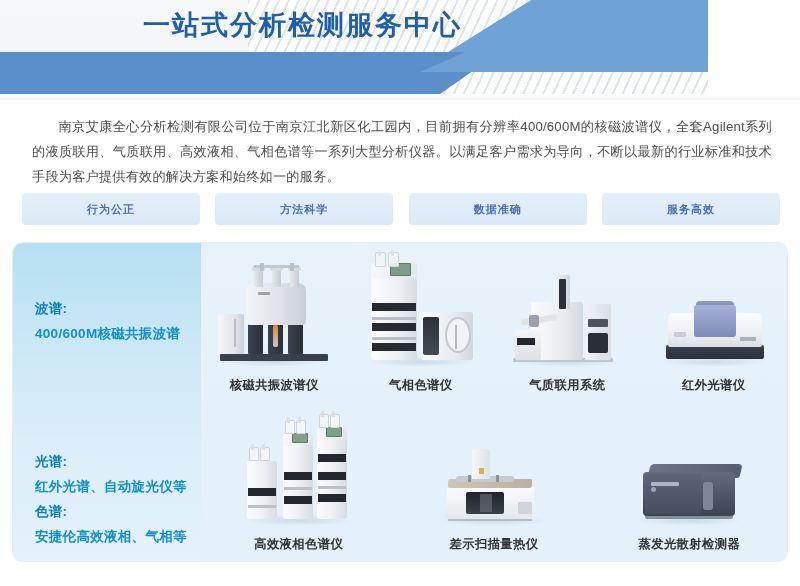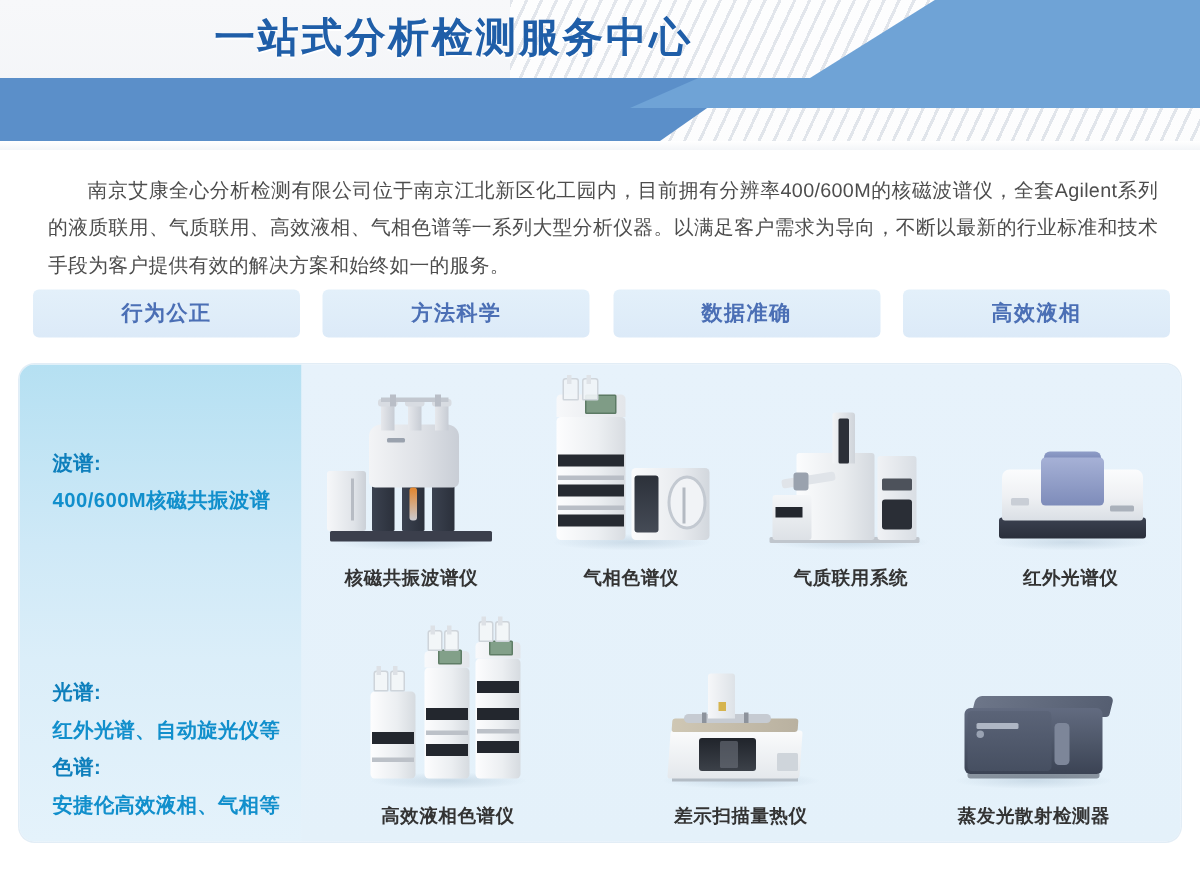--- a/index.html
+++ b/index.html
@@ -6,21 +6,21 @@
   body{
     width:800px;height:586px;
     background:#ffffff;
     font-family:"Liberation Sans","DejaVu Sans",sans-serif;
     overflow:hidden;
     position:relative;
   }
 
   
   .banner{
-    position:absolute;left:0;top:0;width:800px;height:100px;
+    position:absolute;left:0;top:0;width:708px;height:100px;
     background:linear-gradient(180deg,#f7f8fa 0%, #f2f4f7 100%);
     overflow:hidden;
   }
   .banner-stripes{
     position:absolute;right:0;top:0;width:460px;height:100px;
     background:repeating-linear-gradient(
       -65deg,
       rgba(255,255,255,0.95) 0px,
       rgba(255,255,255,0.95) 7px,
       rgba(218,223,230,0.85) 7px,
@@ -65,21 +65,21 @@
 
   
   .pills{
     position:absolute;left:22px;top:193px;width:758px;height:32px;
     display:flex;justify-content:space-between;
   }
   .pill{
     width:178px;height:32px;border-radius:4px;
     background:linear-gradient(180deg,#e3f0fa 0%,#dceaf8 100%);
     display:flex;align-items:center;justify-content:center;
-    color:#4b6fb5;font-size:14px;font-weight:bold;letter-spacing:1px;
+    color:#4b6fb5;font-size:11px;font-weight:bold;letter-spacing:1px;
   }
 
   
   .panel{
     position:absolute;left:13px;top:243px;width:774px;height:318px;
     border-radius:10px;overflow:hidden;
     background:linear-gradient(180deg,#e9f4fb 0%,#e6f1fa 100%);
     box-shadow:0 0 0 1px rgba(190,215,235,.45);
     display:flex;
   }
@@ -258,21 +258,21 @@
   <div class="banner-title">一站式分析检测服务中心</div>
 </div>
 <div class="banner-underline"></div>
 
 <div class="intro">南京艾康全心分析检测有限公司位于南京江北新区化工园内，目前拥有分辨率400/600M的核磁波谱仪，全套Agilent系列的液质联用、气质联用、高效液相、气相色谱等一系列大型分析仪器。以满足客户需求为导向，不断以最新的行业标准和技术手段为客户提供有效的解决方案和始终如一的服务。</div>
 
 <div class="pills">
   <div class="pill">行为公正</div>
   <div class="pill">方法科学</div>
   <div class="pill">数据准确</div>
-  <div class="pill">高效液相</div>
+  <div class="pill">服务高效</div>
 </div>
 
 <div class="panel">
 
   <div class="panel-left">
     <div class="cat cat-1">
       <div class="hd">波谱:</div>
       <div class="bd">400/600M核磁共振波谱</div>
     </div>
     <div class="cat cat-2">

